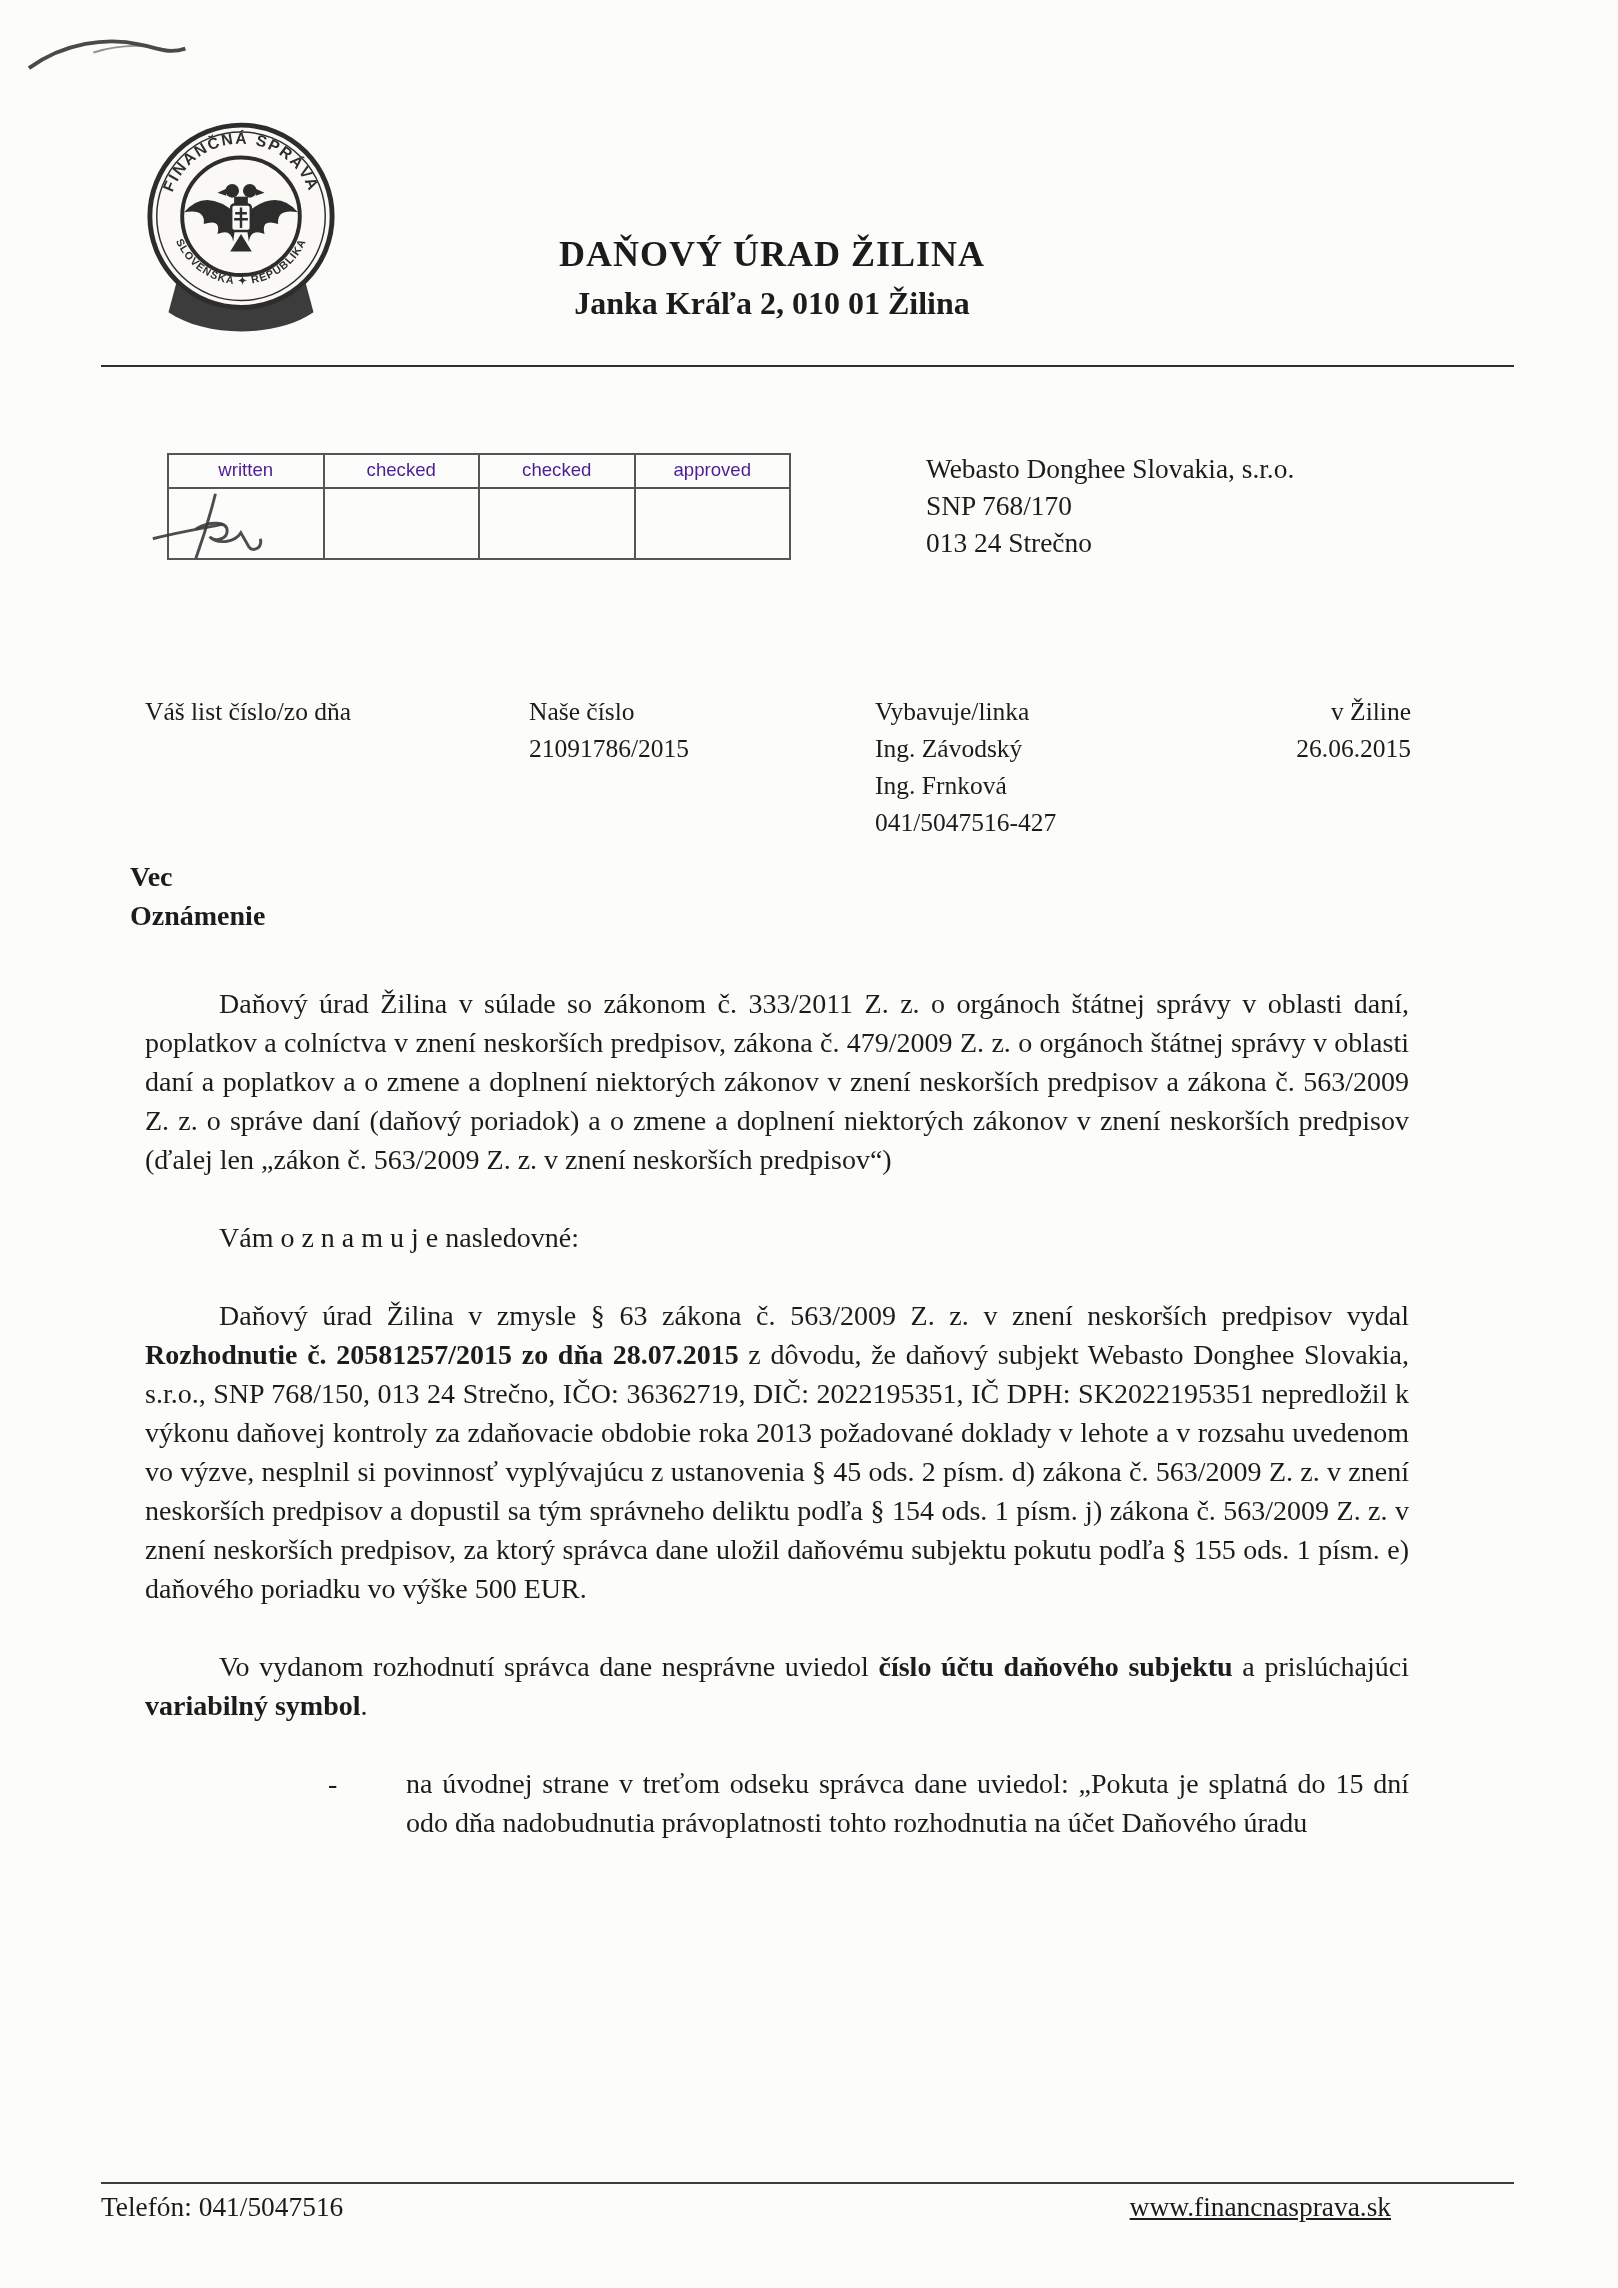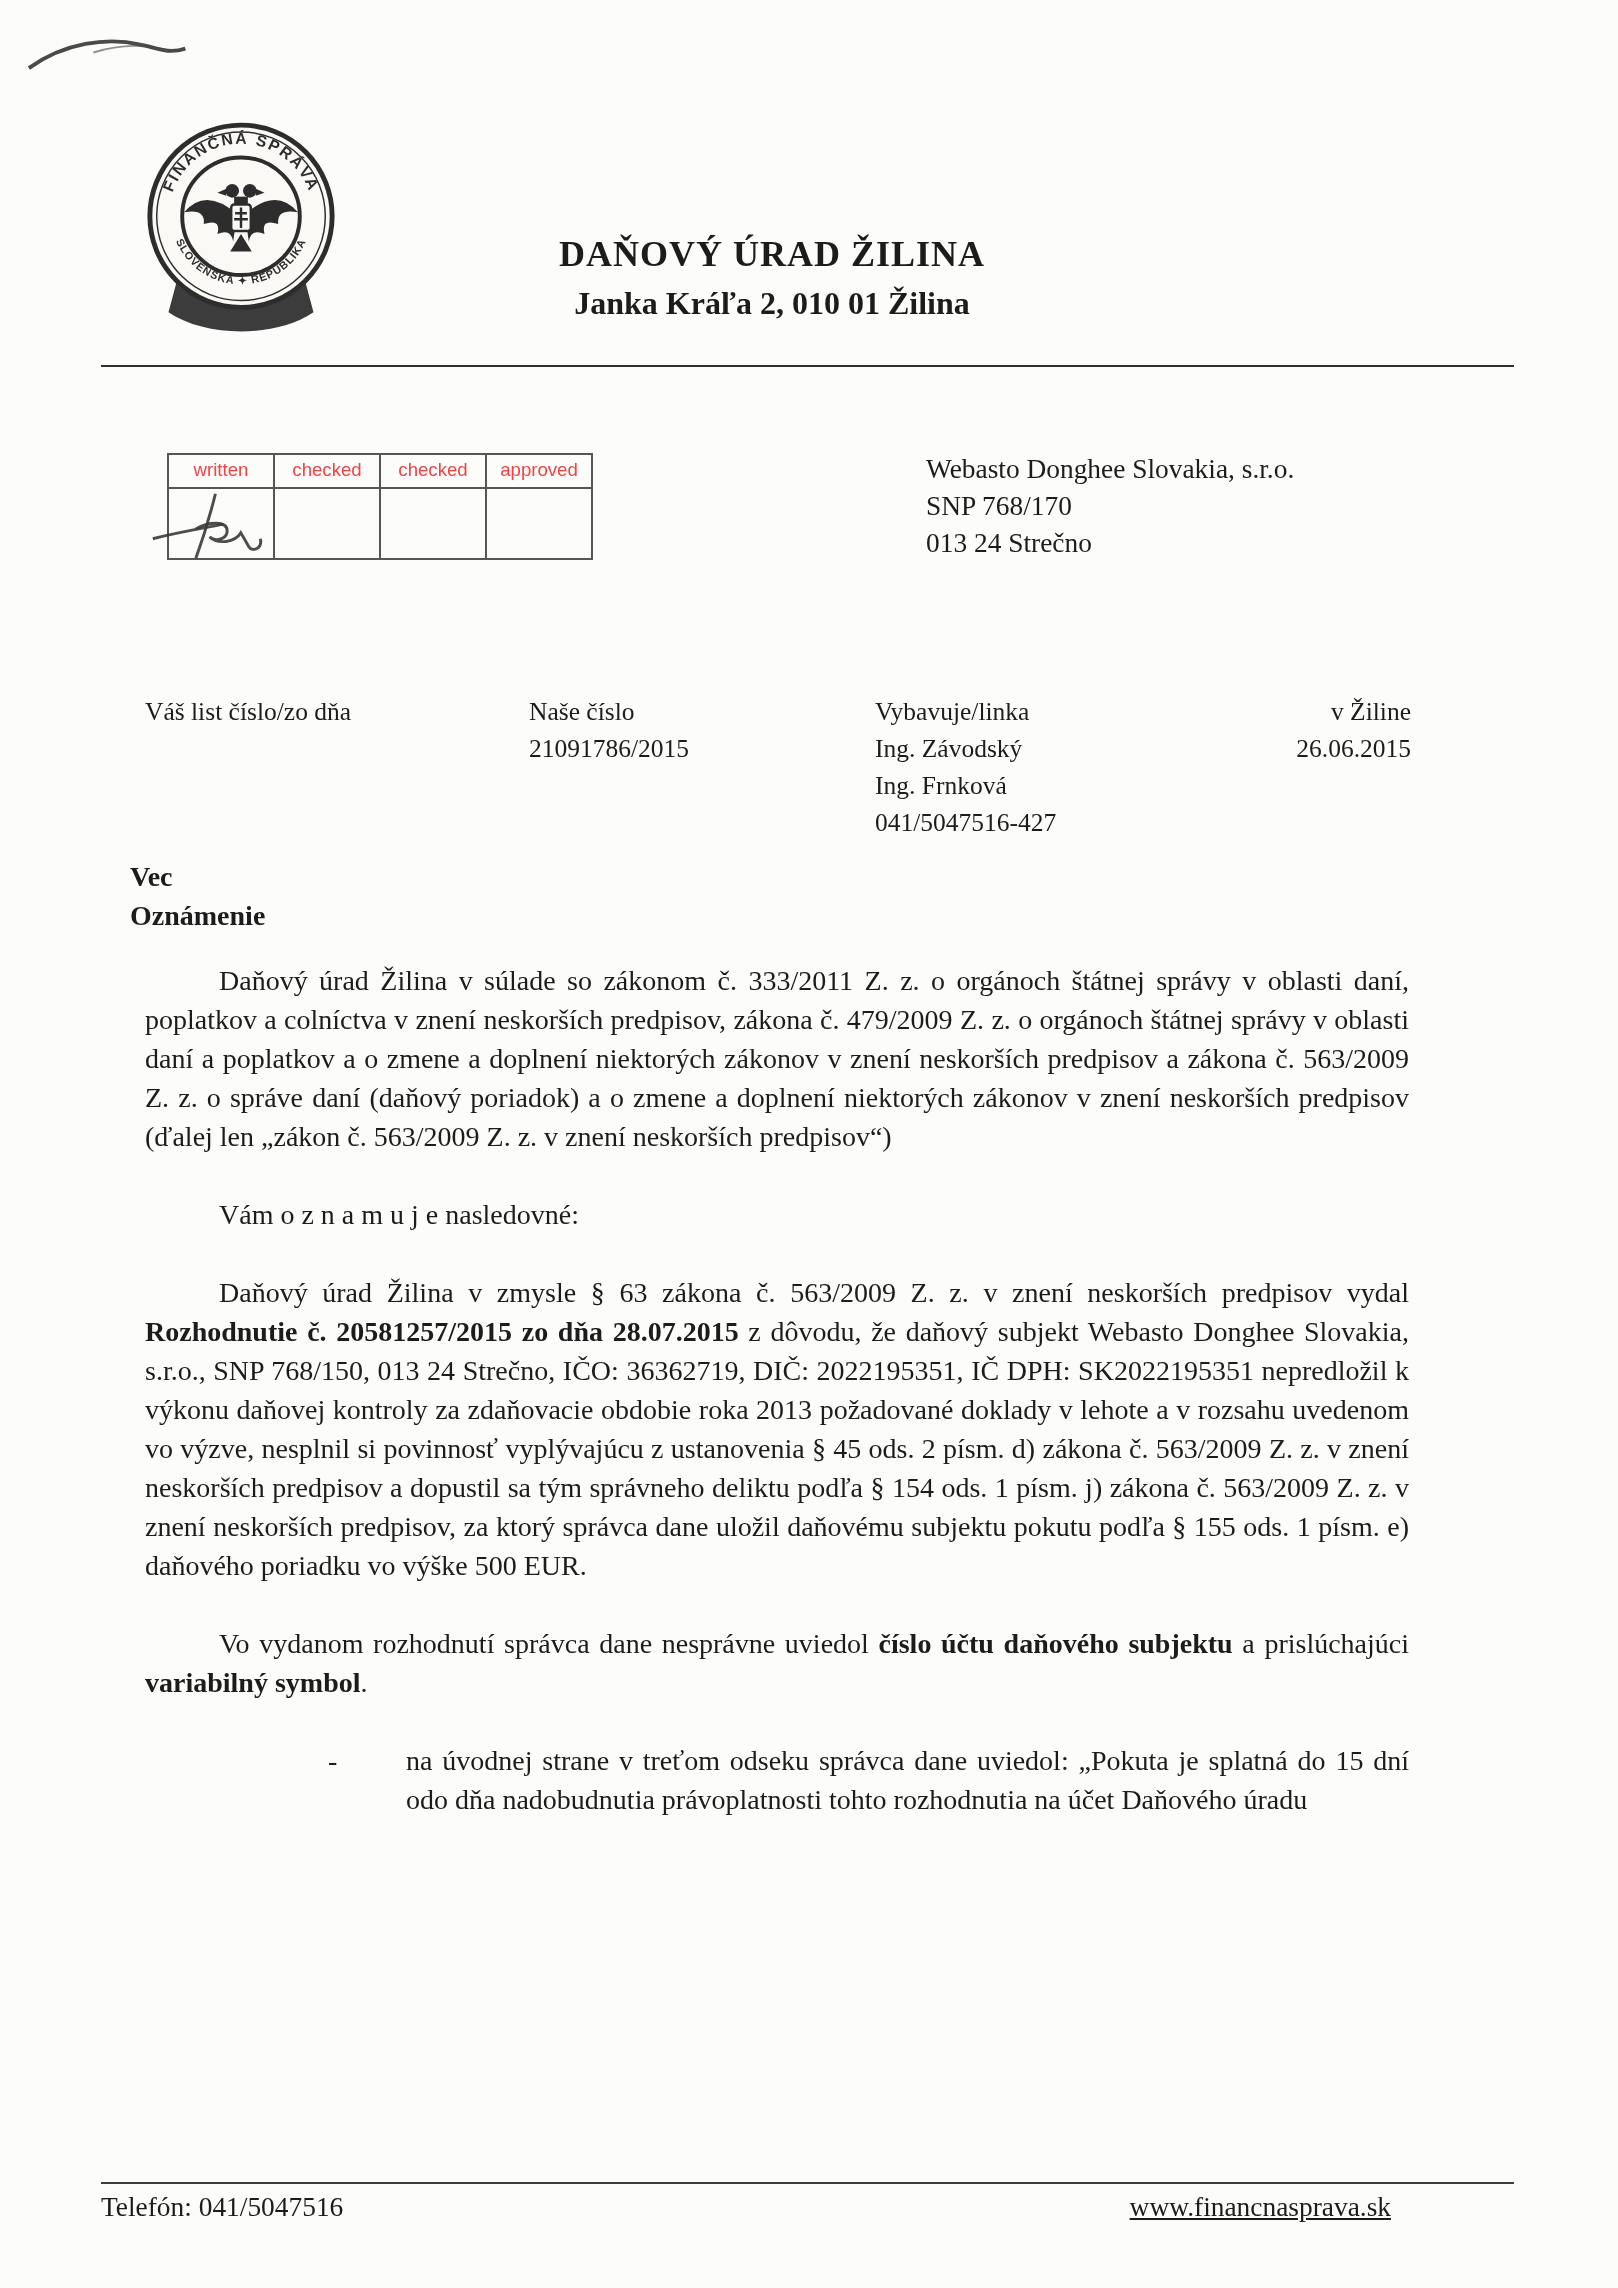--- a/index.html
+++ b/index.html
@@ -18,43 +18,43 @@
   
   .corner-scribble { position:absolute; left:24.5px; top:27.4px; }
   .logo { position:absolute; left:143px; top:118px; width:196px; height:221px; }
   .title-block { position:absolute; left:429px; top:233px; width:686px; text-align:center; }
   .office-name { font-size:36px; font-weight:bold; letter-spacing:1px; }
   .office-address { font-size:32px; font-weight:bold; margin-top:9.8px; }
   .header-rule { position:absolute; left:101px; top:365px; width:1413px; height:0; border-top:2px solid #2f2f2f; }
 
   
   .approval {
-    position:absolute; left:167px; top:453px; width:426px;
+    position:absolute; left:167px; top:453px; width:624px;
     border-collapse:collapse; table-layout:fixed;
-    font-family:"Liberation Sans", sans-serif; font-size:18.6px; color:#ef4444;
+    font-family:"Liberation Sans", sans-serif; font-size:18.6px; color:#4c1d95;
   }
   .approval th { border:2px solid #565656; font-weight:normal; padding:3.9px 3.9px 5.9px; text-align:center; }
   .approval td { border:2px solid #565656; height:71px; }
   .table-signature { position:absolute; left:145px; top:478px; pointer-events:none; }
 
   
   .recipient { position:absolute; left:926px; top:451px; font-size:27.4px; line-height:37px; }
 
   
   .ref { position:absolute; top:686px; font-size:25.5px; line-height:37px;margin-top:7px; }
   .ref-col1 { left:145px; }
   .ref-col2 { left:529px; }
   .ref-col3 { left:875px; }
   .ref-col4 { right:207px; text-align:right; }
 
   
   .subject { position:absolute; left:130px; top:857px; font-size:28px; line-height:39px; font-weight:bold; }
 
   
-  .body { position:absolute; left:145px; top:961px; width:1264px; font-size:28px; line-height:39px; }
+  .body { position:absolute; left:145px; top:984px; width:1264px; font-size:28px; line-height:39px; }
   .body p { margin:0 0 39px 0; text-align:justify; text-indent:74px; }
   .bullet { display:flex; margin:0 0 0 183px; }
   .bullet-marker { width:78px; flex:none; }
   .bullet-text { flex:1; text-align:justify; }
 
   
   .footer {
     position:absolute; left:101px; top:2182px; width:1413px;
     border-top:2px solid #3d3d3d; padding-top:7.8px;
     display:flex; justify-content:space-between; align-items:flex-start;

